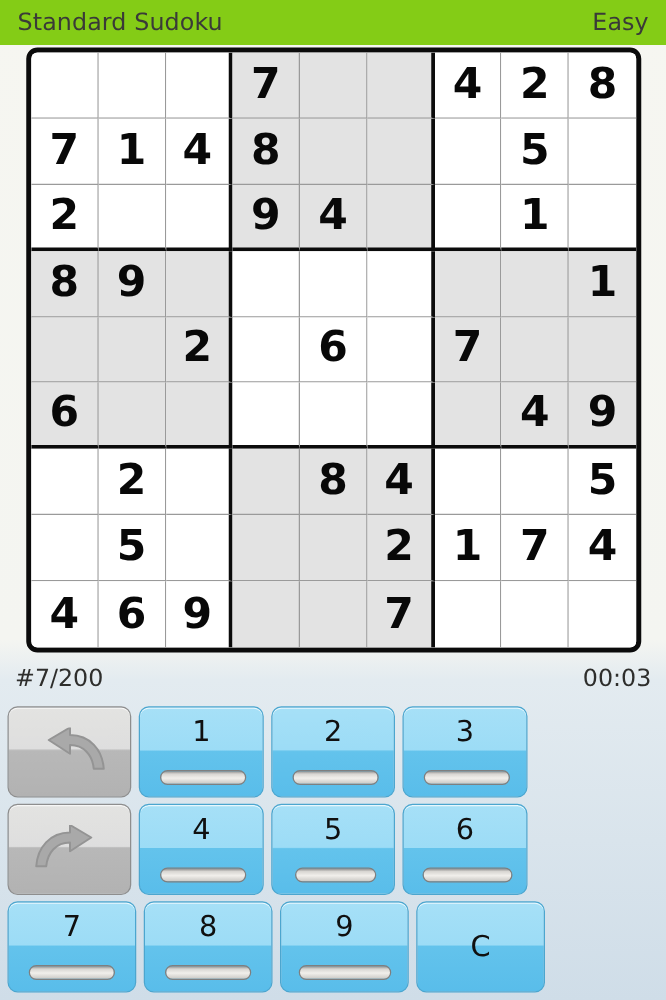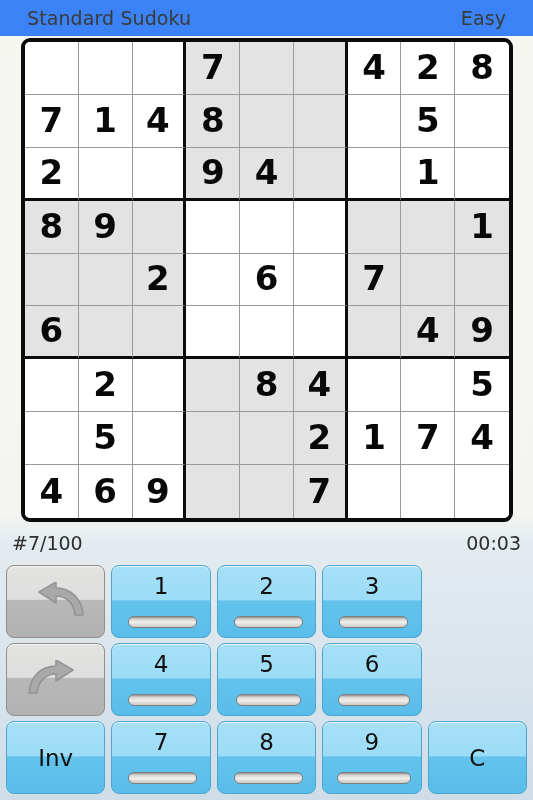--- a/index.html
+++ b/index.html
@@ -9,25 +9,25 @@
     overflow: hidden;
   }
   body {
     background: linear-gradient(to bottom, #f6f6f1 0%, #f4f5f1 64%, #e3ebf0 68%, #cfdde8 100%);
     position: relative;
   }
 
   
   #header {
     height: 36px;
-    padding: 0 27px;
+    padding: 0 14px;
     display: flex;
     align-items: center;
     justify-content: space-between;
-    background: #3b82f6;
+    background: #84cc16;
   }
   #header .htext {
     font-size: 19px;
     color: #3a3a38;
     letter-spacing: .1px;
   }
 
   
   #grid-wrap {
     position: absolute;
@@ -392,21 +392,21 @@
       <div class="cell lastrow">
         <span></span>
       </div>
       <div class="cell lastcol lastrow">
         <span></span>
       </div>
     </div>
 </div>
 
 <div id="status">
-  <div>#7/100</div>
+  <div>#7/200</div>
   <div>00:03</div>
 </div>
 
 <div id="keypad">
     <div class="krow">
       <div class="btn gray">
         <svg width="62" height="40" viewBox="0 0 62 40">
           <path d="M31 6 C47 6 57 18 58 33 L50 33 C49 22 42 14 31 14 L31 21 L14 10 L31 0 Z" fill="#a9a9a9" stroke="#949494" stroke-width="1.6" stroke-linejoin="round"></path>
         </svg>
       </div>
@@ -438,23 +438,20 @@
         <div class="lab">5</div>
         <div class="capsule" style="width: 65px; left: 18px;"></div>
       </div>
       <div class="btn blue">
         <div class="lab">6</div>
         <div class="capsule" style="width: 72px; left: 15px;"></div>
       </div>
       <div class="slot empty"></div>
     </div>
     <div class="krow">
-      <div class="btn blue center">
-        <div class="lab">Inv</div>
-      </div>
       <div class="btn blue">
         <div class="lab">7</div>
         <div class="capsule" style="width: 69px; left: 16px;"></div>
       </div>
       <div class="btn blue">
         <div class="lab">8</div>
         <div class="capsule" style="width: 69px; left: 16px;"></div>
       </div>
       <div class="btn blue">
         <div class="lab">9</div>

